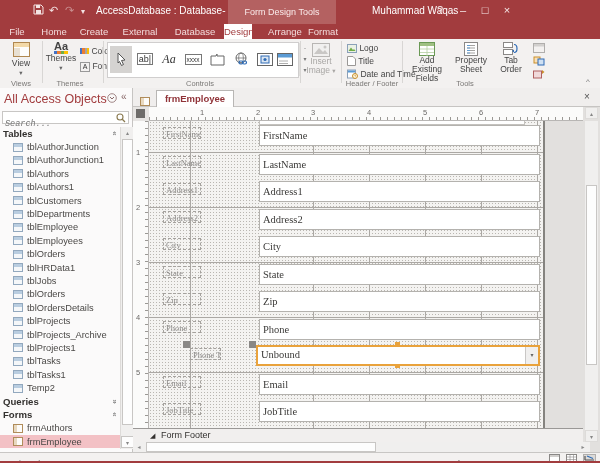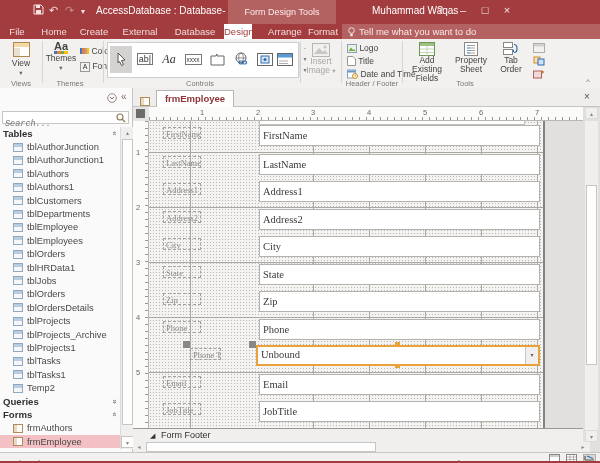--- a/index.html
+++ b/index.html
@@ -126,28 +126,20 @@
 
 <div class="abs tabrow">
   <span class="abs rtab" style="left:2px;width:30px">File</span>
   <span class="abs rtab" style="left:36px;width:36px">Home</span>
   <span class="abs rtab" style="left:76px;width:36px">Create</span>
   <span class="abs rtab" style="left:113px;width:54px">External Data</span>
   <span class="abs rtab" style="left:166px;width:58px">Database Tools</span>
   <span class="abs rtab active" style="left:224px;width:28px">Design</span>
   <span class="abs rtab" style="left:265px;width:40px">Arrange</span>
   <span class="abs rtab" style="left:304px;width:38px">Format</span>
-  <div class="abs tellme">
-    <span style="display:inline-block;vertical-align:middle;margin:0 4px 0 6px">
-      <svg width="7" height="10" viewBox="0 0 7 10">
-          <circle cx="3.5" cy="3.5" r="2.8" fill="none" stroke="#fae9e9" stroke-width="0.9"></circle>
-          <rect x="2.3" y="6.8" width="2.4" height="2.4" fill="#fae9e9"></rect>
-        </svg>
-    </span><span>Tell me what you want to do</span>
-  </div>
 </div>
 
 <div class="abs ribbon">
 
   <div class="abs bigbtn" style="left:7px;top:3px;width:28px">
     <span style="display:inline-block">
       <svg width="17" height="15" viewBox="0 0 17 15">
           <rect x="0.5" y="0.5" width="16" height="14" fill="#fdfdfc" stroke="#b08850"></rect>
           <rect x="1" y="1" width="15" height="4" fill="#f3d9a8"></rect>
           <rect x="1" y="6" width="6" height="8" fill="#e8e0d2"></rect>
@@ -306,20 +298,21 @@
         <rect x="0.5" y="2" width="8" height="7" fill="#f0d9da" stroke="#b06060"></rect>
         <path d="M9 1 l2.5 2 l-2.5 2 z" fill="#c98f2a"></path>
       </svg>
     </div>
   <div class="abs glabel" style="left:440px;width:50px">Tools</div>
 
   <div class="abs" style="left:586px;top:38px;font-size:8px;color:#777">^</div>
 </div>
 
 <div class="abs navpane">
+  <div class="abs navtitle">All Access Objects</div>
   <span class="abs navhdrico" style="left:107px;top:5px">
     <svg width="10" height="10" viewBox="0 0 10 10">
         <circle cx="5" cy="5" r="4.3" fill="none" stroke="#8a6a6a" stroke-width="0.8"></circle>
         <path d="M3 4 l2 2 l2 -2" fill="none" stroke="#8a6a6a" stroke-width="1"></path>
       </svg>
   </span>
   <span class="abs navhdrico" style="left:121px;top:3px;font-size:10px">«</span>
 
   <div class="abs searchbox">
     <input type="text" placeholder="Search..." style="">

